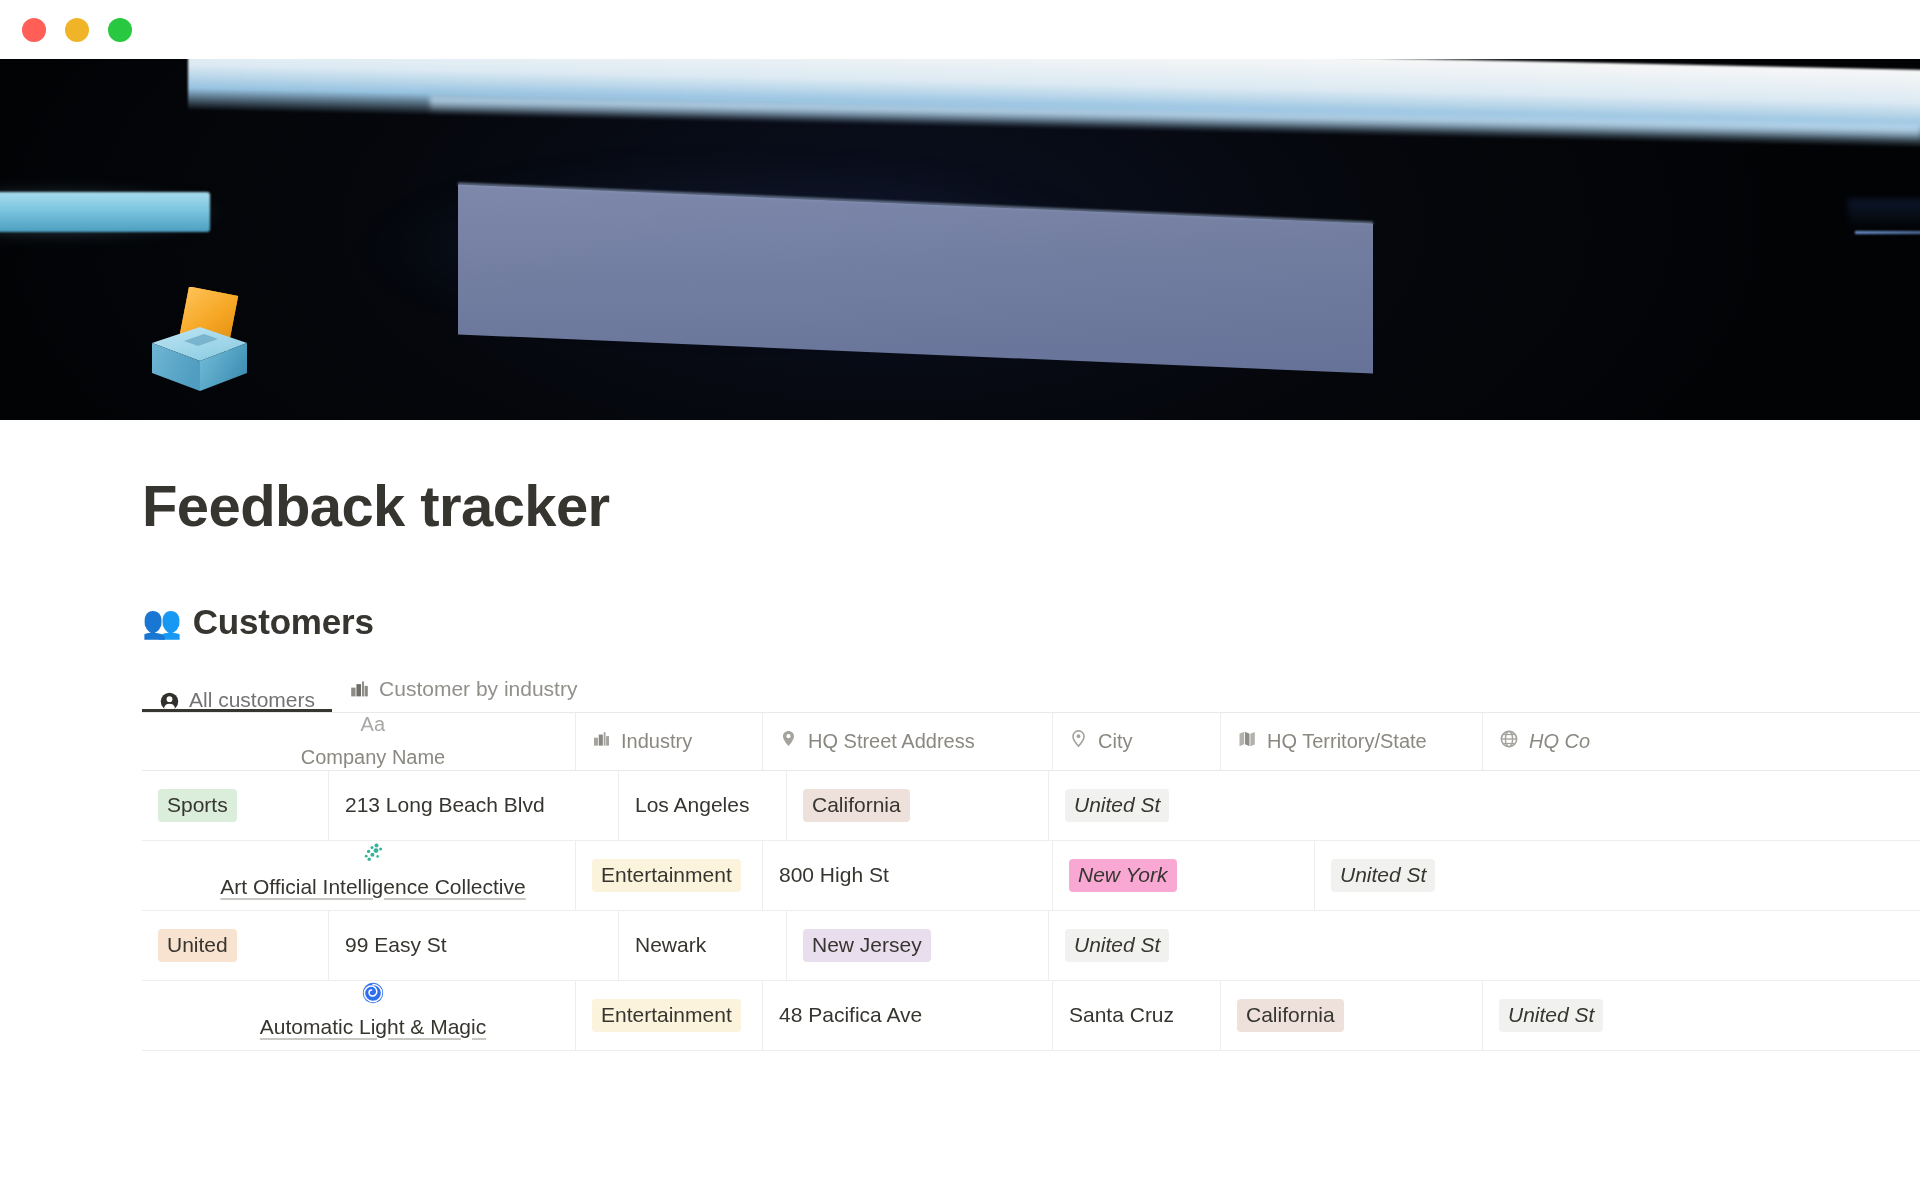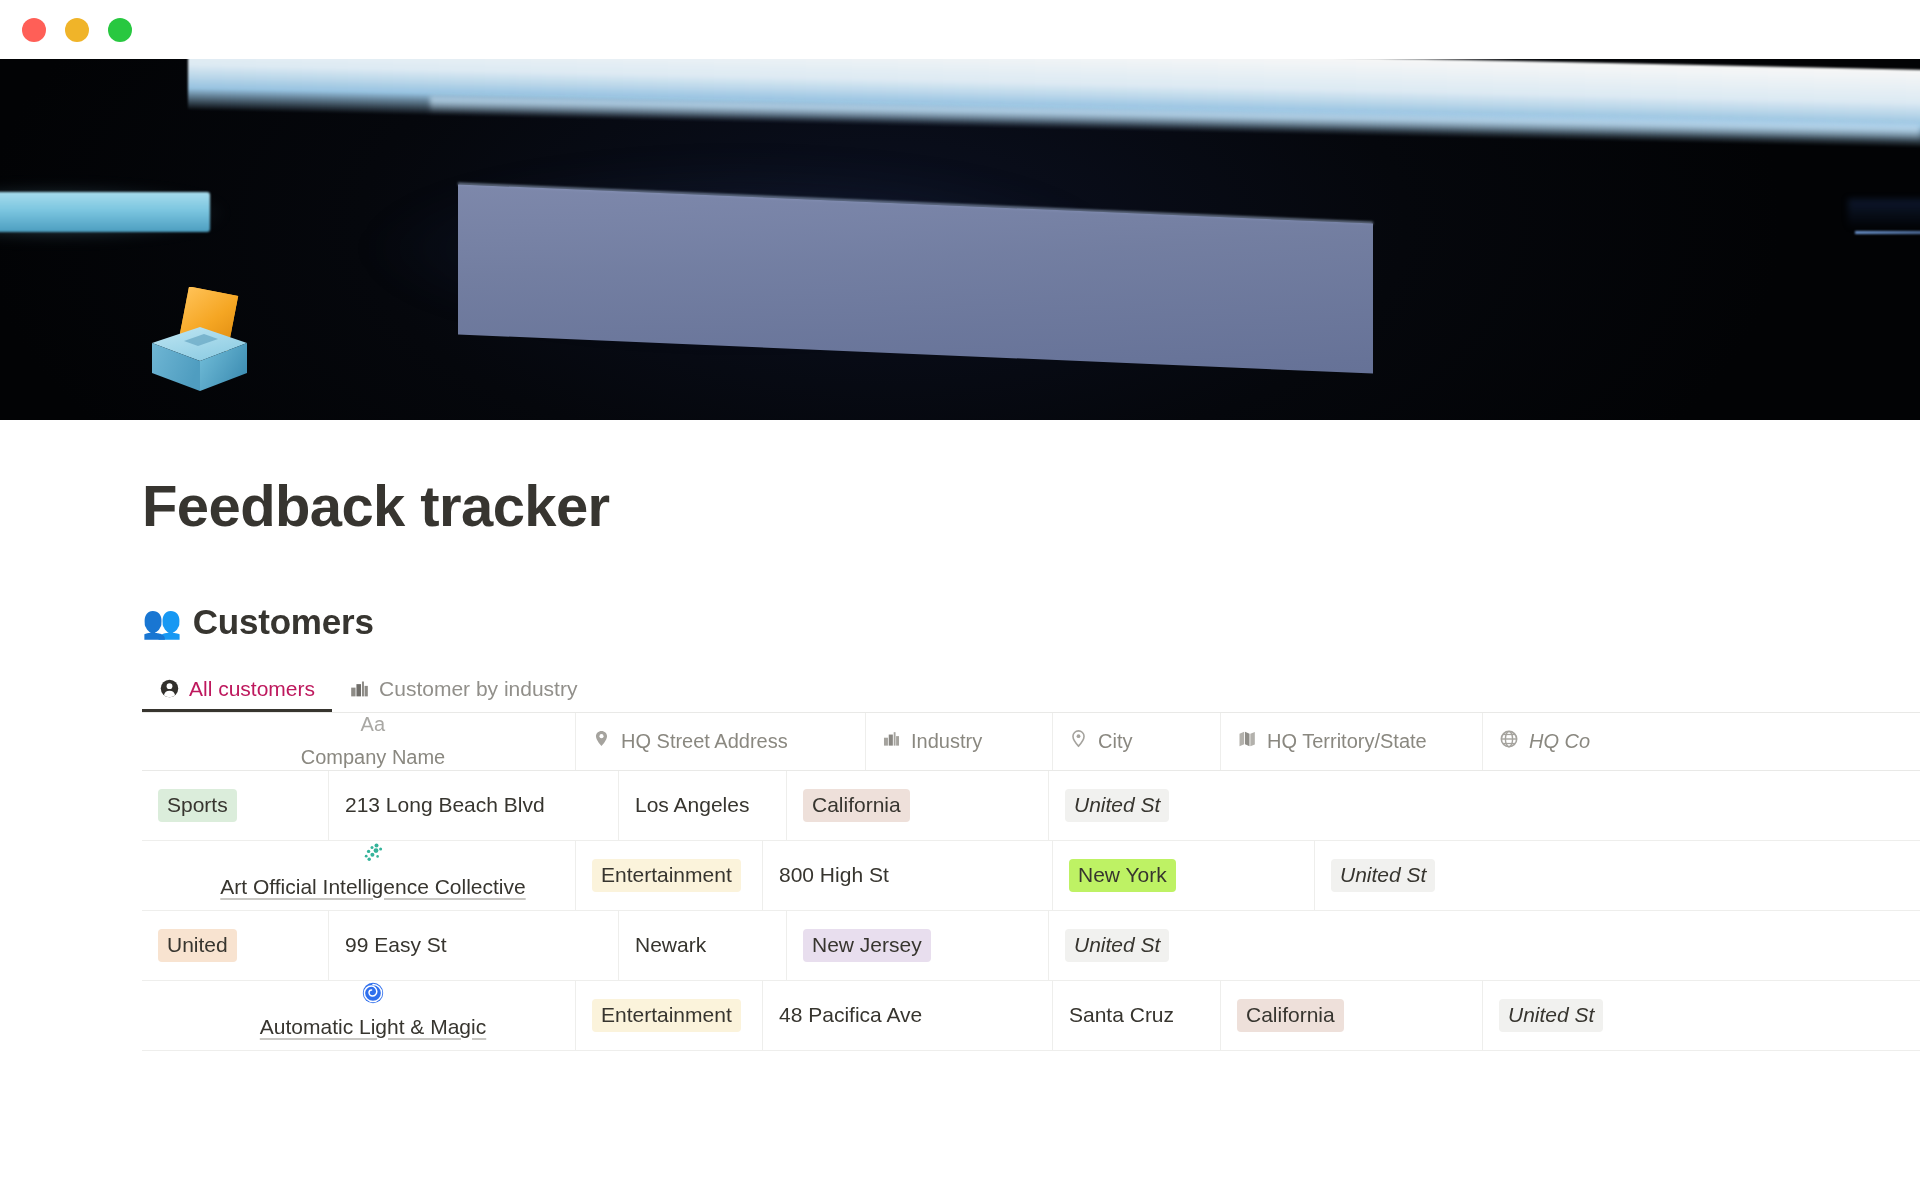--- a/index.html
+++ b/index.html
@@ -166,21 +166,21 @@
     align-items: center;
     gap: 9px;
     height: 46px;
     padding: 0 17px 0 17px;
     font-size: 21px;
     color: #918f8a;
     cursor: pointer;
     position: relative;
     white-space: nowrap;
   }
-  .db-tab.active { color: #be185d; }
+  .db-tab.active { color: #737373; align-items: flex-end; }
   .db-tab.active::after {
     content: "";
     position: absolute;
     left: 0; right: 0; bottom: 0;
     height: 3px;
     background: #37352f;
   }
   .db-tab svg { display: block; }
 
   
@@ -349,40 +349,40 @@
 
   <div id="customers-table">
 
     <div class="tbl-row header">
 
       <div class="tbl-cell c-company">
         <span class="aa-glyph hdr-ico">Aa</span>
         <span>Company Name</span>
       </div>
 
-      <div class="tbl-cell c-address">
-        <span class="hdr-ico">
-          <svg width="19" height="19" viewBox="0 0 24 24">
-            <path d="M12 2.4c-3.9 0-7 3-7 6.8 0 5 7 12.4 7 12.4s7-7.4 7-12.4c0-3.8-3.1-6.8-7-6.8z" fill="#a5a39e"></path>
-            <circle cx="12" cy="9" r="2.6" fill="#ffffff"></circle>
-          </svg>
-        </span>
-        <span>HQ Street Address</span>
-      </div>
-
       <div class="tbl-cell c-industry">
         <span class="hdr-ico">
           <svg width="19" height="19" viewBox="0 0 24 24">
             <rect x="2.5" y="11" width="5" height="10" fill="#a5a39e"></rect>
             <rect x="8.5" y="7" width="5.2" height="14" fill="#8a8883"></rect>
             <rect x="14.8" y="4" width="2.3" height="17" fill="#a5a39e"></rect>
             <rect x="17.8" y="9" width="3.7" height="12" fill="#a5a39e"></rect>
           </svg>
         </span>
         <span>Industry</span>
+      </div>
+
+      <div class="tbl-cell c-address">
+        <span class="hdr-ico">
+          <svg width="19" height="19" viewBox="0 0 24 24">
+            <path d="M12 2.4c-3.9 0-7 3-7 6.8 0 5 7 12.4 7 12.4s7-7.4 7-12.4c0-3.8-3.1-6.8-7-6.8z" fill="#a5a39e"></path>
+            <circle cx="12" cy="9" r="2.6" fill="#ffffff"></circle>
+          </svg>
+        </span>
+        <span>HQ Street Address</span>
       </div>
 
       <div class="tbl-cell c-city">
         <span class="hdr-ico">
           <svg width="19" height="19" viewBox="0 0 24 24">
             <path d="M12 2.4c-3.9 0-7 3-7 6.8 0 5 7 12.4 7 12.4s7-7.4 7-12.4c0-3.8-3.1-6.8-7-6.8z" fill="none" stroke="#a5a39e" stroke-width="2"></path>
             <circle cx="12" cy="9.1" r="2.4" fill="#a5a39e"></circle>
           </svg>
         </span>
         <span>City</span>
@@ -443,21 +443,21 @@
             <circle cx="16.6" cy="15.4" r="1.3" fill="#35b39a"></circle>
           </svg>
         </span>
         <span class="company-link">Art Official Intelligence Collective</span>
       </div>
       <div class="tbl-cell c-industry">
         <span class="tag" style="background-color: rgb(251, 243, 219);">Entertainment</span>
       </div>
       <div class="tbl-cell c-address">800 High St</div>
       <div class="tbl-cell c-state">
-        <span class="tag" style="background-color: #bef264;">New York</span>
+        <span class="tag" style="background-color: #f9a8d4; font-style: italic;">New York</span>
       </div>
       <div class="tbl-cell c-country">
         <span class="tag" style="background-color: rgb(241, 241, 239);">United St</span>
       </div>
     </div>
 
     <div class="tbl-row">
       <div class="tbl-cell c-industry">
         <span class="tag" style="background-color: rgb(248, 227, 208);">United</span>
       </div>

